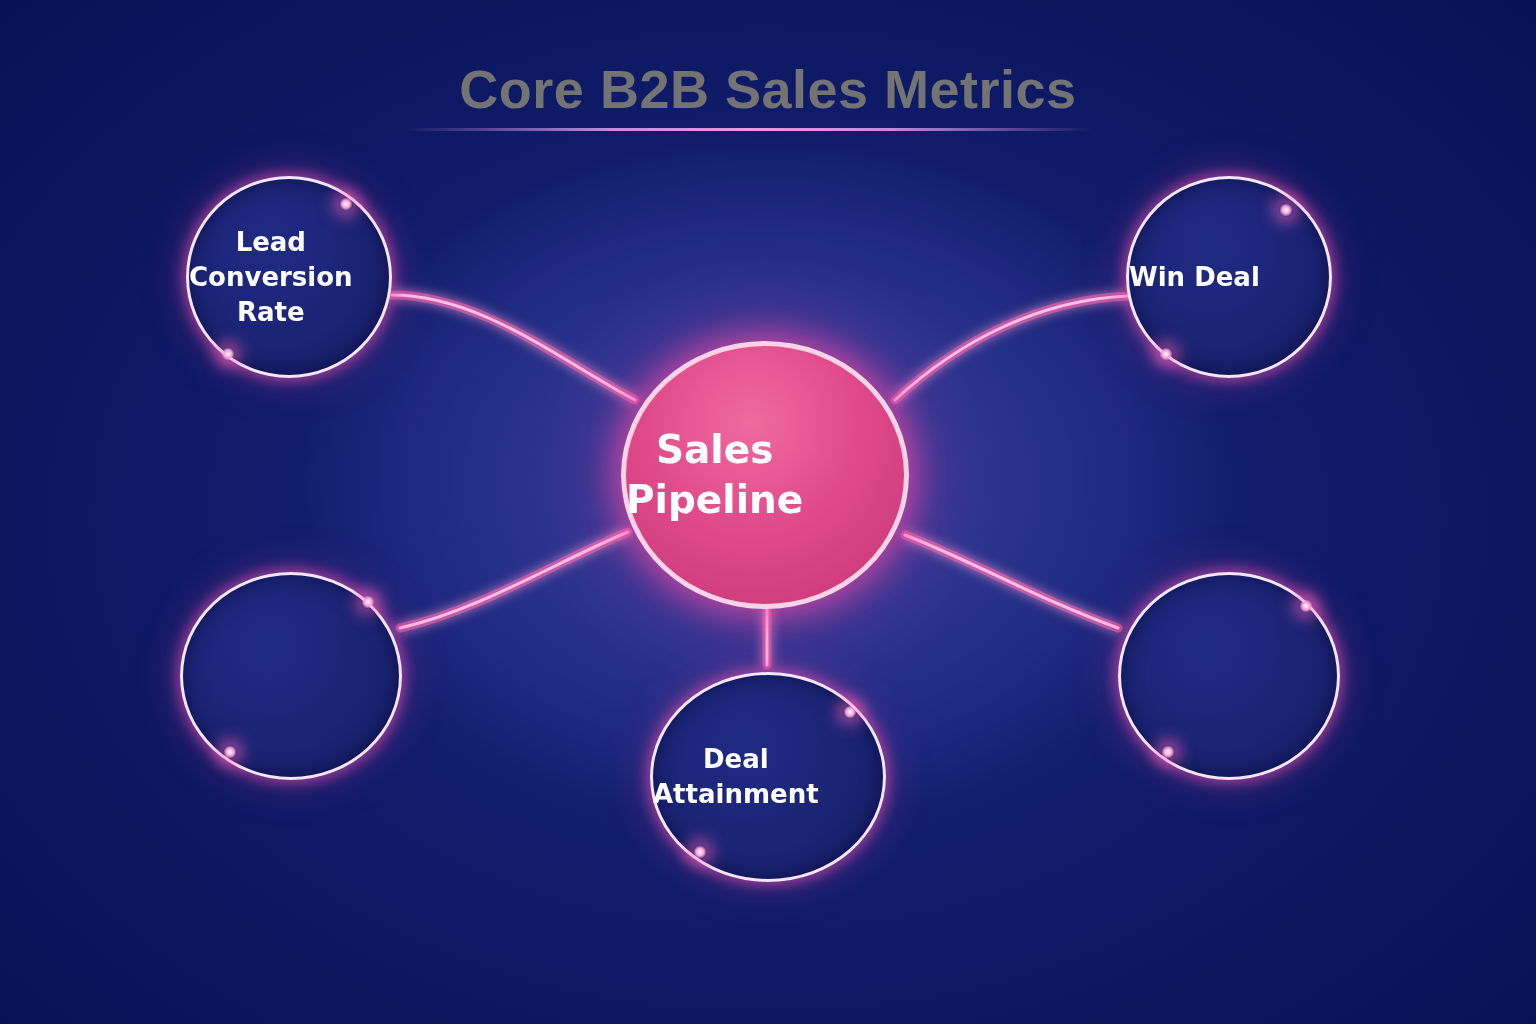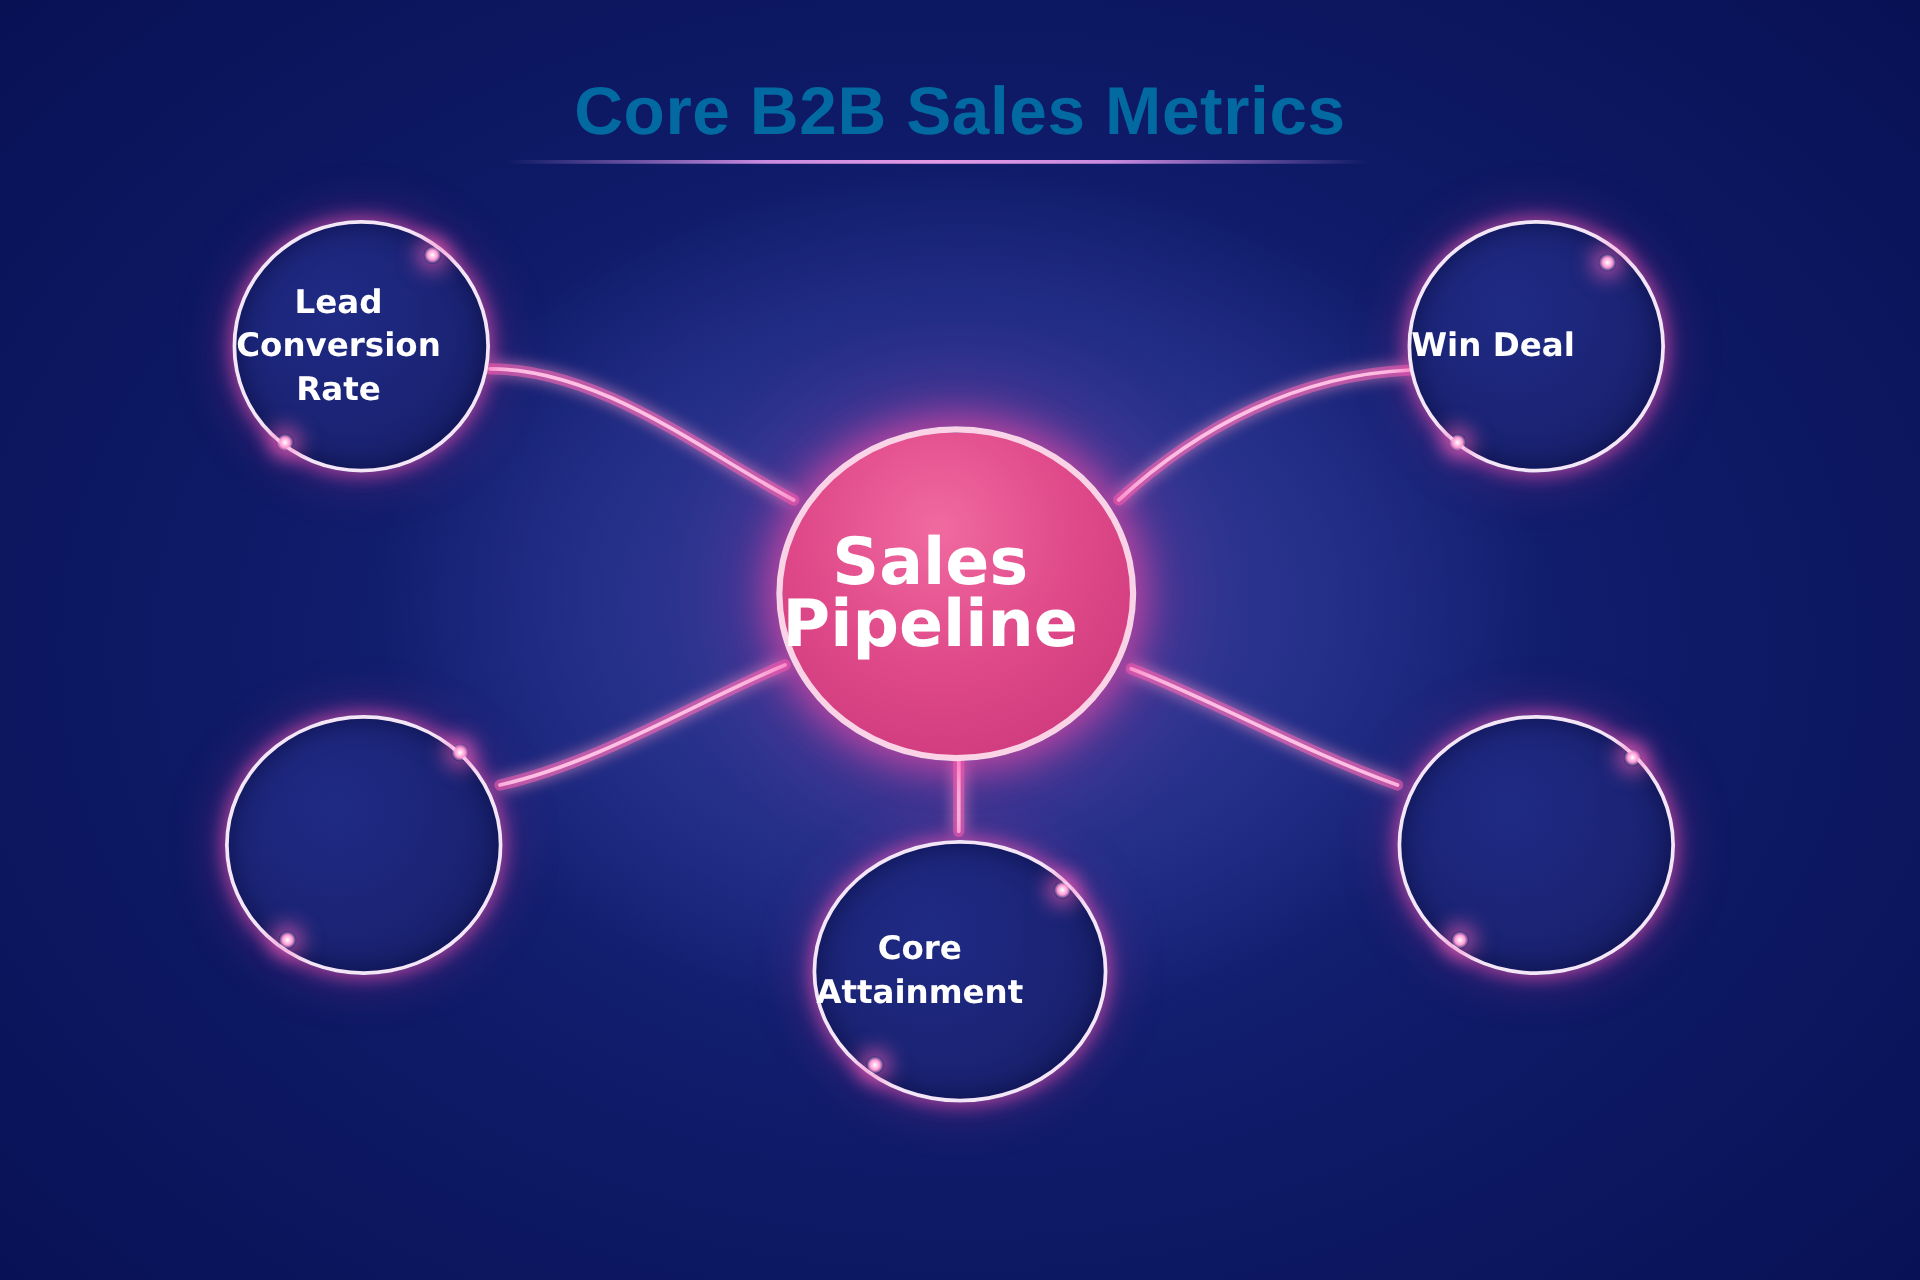--- a/index.html
+++ b/index.html
@@ -5,21 +5,21 @@
   html, body { margin:0; padding:0; }
   body {
     width:1536px; height:1024px; overflow:hidden; position:relative;
     background:
       radial-gradient(ellipse 620px 460px at 768px 480px, #3a3c9e 0%, #2b3590 35%, rgba(20,30,110,0) 75%),
       radial-gradient(ellipse 1100px 800px at 768px 520px, #1c2a86 0%, #0e1a66 55%, #071052 100%);
     font-family: "DejaVu Sans", "Liberation Sans", sans-serif;
   }
   .title {
     position:absolute; left:0; right:0; top:58px; text-align:center;
-    color:#0369a1; font-size:54px; font-weight:bold; letter-spacing:0.5px;
+    color:#737373; font-size:54px; font-weight:bold; letter-spacing:0.5px;
     font-family: "Liberation Sans", "DejaVu Sans", sans-serif;
   }
   .title-rule {
     position:absolute; left:405px; width:690px; top:128px; height:3px;
     background: linear-gradient(90deg, rgba(200,120,220,0) 0%, #c98be0 30%, #e49ae6 50%, #c98be0 70%, rgba(200,120,220,0) 100%);
     border-radius:2px;
   }
   svg.links { position:absolute; left:0; top:0; }
   .node {
     position:absolute; border-radius:50%;
@@ -36,21 +36,21 @@
   }
   .metric .flare {
     position:absolute; width:14px; height:14px; border-radius:50%;
     background: radial-gradient(circle, #ffffff 0%, #ff9ad6 40%, rgba(255,80,180,0) 75%);
     box-shadow:0 0 16px 6px rgba(255,100,190,0.6);
   }
   .center {
     background: radial-gradient(circle at 45% 30%, #f06aa0 0%, #e04a8a 45%, #c83478 100%);
     border:5px solid #fbd3e6;
     box-shadow: 0 0 30px 8px rgba(255,80,170,0.6), 0 0 80px 20px rgba(230,60,160,0.3);
-    font-size:52px; line-height:50px;
+    font-size:39px; line-height:50px;
   }
   .label { white-space:pre-line; }
 </style>
 </head>
 <body>
 
 <div class="title">Core B2B Sales Metrics</div>
 <div class="title-rule"></div>
 
 <svg class="links" width="1536" height="1024">
@@ -101,20 +101,20 @@
 </div>
 
 <div class="node metric" style="left:180px; top:572px; width:222px; height:208px;">
   <span class="flare" style="left:178px; top:20px;"></span>
   <span class="flare" style="left:40px; top:170px;"></span>
 </div>
 
 <div class="node metric" style="left:650px; top:672px; width:236px; height:210px;">
   <span class="flare" style="left:190px; top:30px;"></span>
   <span class="flare" style="left:40px; top:170px;"></span>
-  <span class="label">Core
+  <span class="label">Deal
 Attainment</span>
 </div>
 
 <div class="node metric" style="left:1118px; top:572px; width:222px; height:208px;">
   <span class="flare" style="left:178px; top:24px;"></span>
   <span class="flare" style="left:40px; top:170px;"></span>
 </div>
 
 </body></html>

